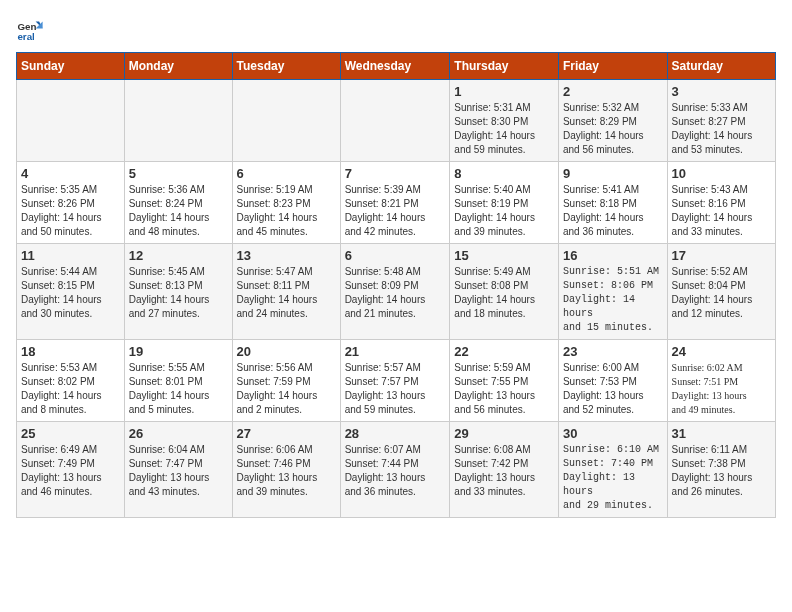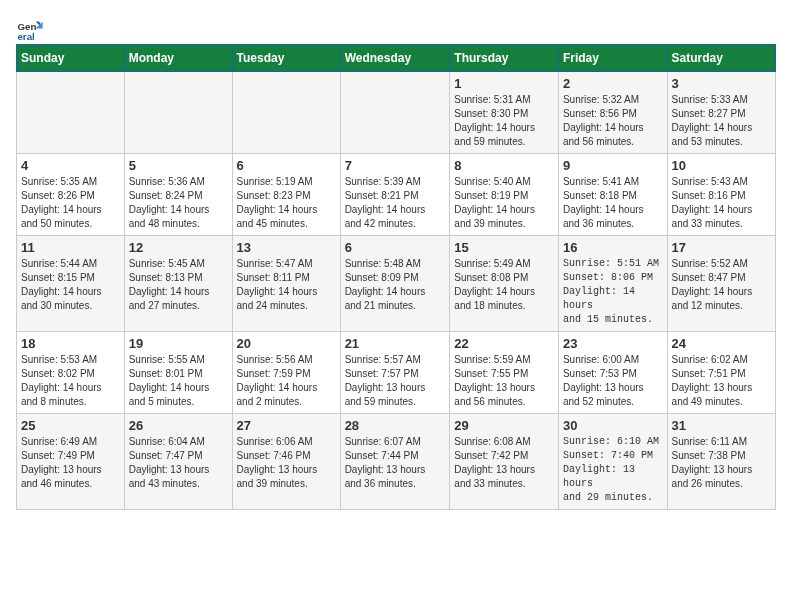--- a/index.html
+++ b/index.html
@@ -7,20 +7,21 @@
       font-family: Arial, sans-serif;
       background: #fff;
       width: 792px;
       min-height: 612px;
       padding: 16px;
     }
     .header-section {
       display: flex;
       justify-content: space-between;
       align-items: flex-start;
+      margin-bottom: 8px;
     }
     .logo {
       display: flex;
       align-items: center;
       gap: 4px;
     }
     .logo-text {
       font-size: 18px;
       font-weight: bold;
       line-height: 1.1;
@@ -42,21 +43,21 @@
     .calendar-subtitle {
       font-size: 15px;
       color: #555;
     }
     table {
       width: 100%;
       border-collapse: collapse;
       font-size: 11px;
     }
     thead tr th {
-      background-color: #15803d;
+      background-color: #c2410c;
       color: #fff;
       padding: 6px 4px;
       text-align: left;
       font-size: 12px;
       font-weight: bold;
       border: 1px solid #1a5fa8;
     }
     tbody tr td {
       border: 1px solid #ccc;
       vertical-align: top;
@@ -128,21 +129,21 @@
         <td>
           <div class="day-number">1</div>
           <div class="day-info" style="white-space: pre-line;">Sunrise: 5:31 AM
 Sunset: 8:30 PM
 Daylight: 14 hours
 and 59 minutes.</div>
         </td>
         <td>
           <div class="day-number">2</div>
           <div class="day-info" style="white-space: pre-line;">Sunrise: 5:32 AM
-Sunset: 8:56 PM
+Sunset: 8:29 PM
 Daylight: 14 hours
 and 56 minutes.</div>
         </td>
         <td>
           <div class="day-number">3</div>
           <div class="day-info" style="white-space: pre-line;">Sunrise: 5:33 AM
 Sunset: 8:27 PM
 Daylight: 14 hours
 and 53 minutes.</div>
         </td>
@@ -237,21 +238,21 @@
         <td>
           <div class="day-number">16</div>
           <div class="day-info" style="white-space: pre-line; font-family: Liberation Mono, monospace;">Sunrise: 5:51 AM
 Sunset: 8:06 PM
 Daylight: 14 hours
 and 15 minutes.</div>
         </td>
         <td>
           <div class="day-number">17</div>
           <div class="day-info" style="white-space: pre-line;">Sunrise: 5:52 AM
-Sunset: 8:47 PM
+Sunset: 8:04 PM
 Daylight: 14 hours
 and 12 minutes.</div>
         </td>
       </tr>
       <tr>
         <td>
           <div class="day-number">18</div>
           <div class="day-info" style="white-space: pre-line;">Sunrise: 5:53 AM
 Sunset: 8:02 PM
 Daylight: 14 hours
@@ -287,21 +288,21 @@
         </td>
         <td>
           <div class="day-number">23</div>
           <div class="day-info" style="white-space: pre-line;">Sunrise: 6:00 AM
 Sunset: 7:53 PM
 Daylight: 13 hours
 and 52 minutes.</div>
         </td>
         <td>
           <div class="day-number">24</div>
-          <div class="day-info" style="white-space: pre-line;">Sunrise: 6:02 AM
+          <div class="day-info" style="white-space: pre-line; font-family: Liberation Serif, serif;">Sunrise: 6:02 AM
 Sunset: 7:51 PM
 Daylight: 13 hours
 and 49 minutes.</div>
         </td>
       </tr>
       <tr>
         <td>
           <div class="day-number">25</div>
           <div class="day-info" style="white-space: pre-line;">Sunrise: 6:49 AM
 Sunset: 7:49 PM

